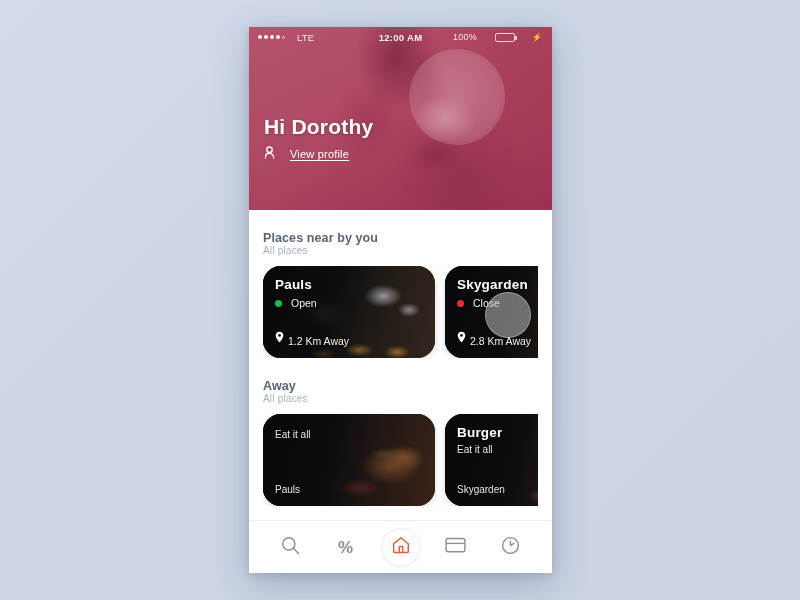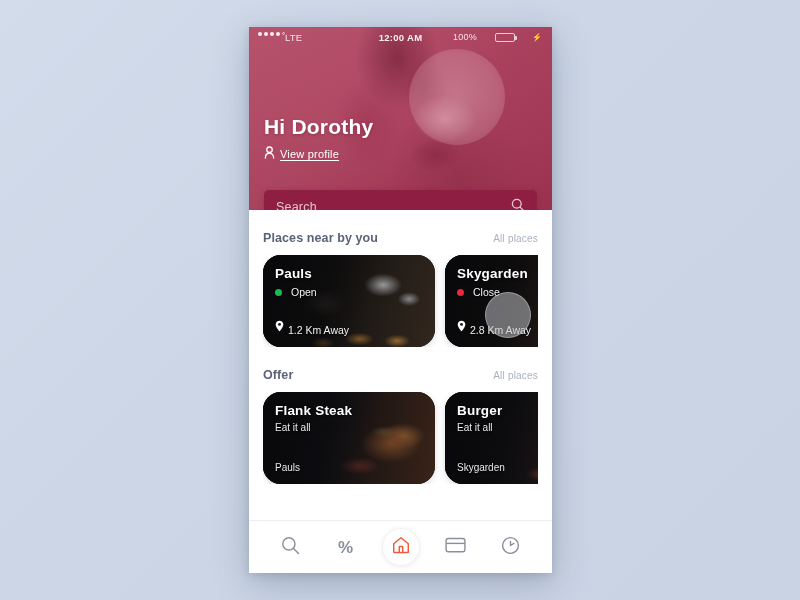--- a/index.html
+++ b/index.html
@@ -65,21 +65,21 @@
     top: 0; left: 0; right: 0;
     height: 20px;
     display: flex;
     align-items: center;
     padding: 0 9px;
     color: #f3dde3;
     font-size: 9.5px;
     letter-spacing: 0.2px;
     z-index: 5;
   }
-  .sb-left { display: flex; align-items: flex-start; gap: 0; flex: 1; }
+  .sb-left { display: flex; align-items: center; gap: 12px; flex: 1; }
   .sb-center { flex: 0 0 auto; font-weight: bold; font-size: 9.5px; color: #fdf0f3; letter-spacing: 0.3px; }
   .sb-right { display: flex; align-items: center; justify-content: flex-end; gap: 18px; flex: 1; }
   .dots { display: flex; gap: 2px; align-items: center; }
   .dot { width: 4px; height: 4px; border-radius: 50%; background: #fbeef1; }
   .dot.empty { background: transparent; border: 1px solid #f0d6dd; width: 3px; height: 3px; }
   .lte { font-size: 9.5px; color: #f6e3e8; }
   .pct { font-size: 9px; color: #f6e3e8; }
   .battery {
     width: 20px; height: 9px;
     border: 1px solid #e9cfd6;
@@ -108,21 +108,21 @@
   #greeting h1 {
     font-size: 21px;
     font-weight: bold;
     color: #ffffff;
     letter-spacing: 0.2px;
     text-shadow: 0 1px 3px rgba(90,20,45,0.35);
   }
   .profile-row {
     display: flex;
     align-items: center;
-    gap: 5px;
+    gap: 15px;
     margin-top: 6px;
   }
   .profile-row .label {
     font-size: 11px;
     color: #ffffff;
     text-decoration: underline;
     text-underline-offset: 2px;
     letter-spacing: 0.2px;
   }
 
@@ -157,20 +157,21 @@
     background: #ffffff;
     padding: 0 14px;
     overflow: hidden;
   }
   .section-head {
     display: flex;
     align-items: baseline;
     justify-content: space-between;
     padding-top: 21px;
     padding-bottom: 10px;
+    flex-direction: column;
   }
   .section-title {
     font-size: 12.5px;
     font-weight: bold;
     color: #5b6477;
     letter-spacing: 0.1px;
   }
   .section-link {
     font-size: 10px;
     color: #a9b0bf;
@@ -356,29 +357,20 @@
         <span>
           <svg width="11" height="13" viewBox="0 0 12 14">
             <circle cx="6" cy="4" r="3" fill="none" stroke="#ffffff" stroke-width="1.4"></circle>
             <path d="M1.5 13 C1.5 9.4 3.6 7.8 6 7.8 C8.4 7.8 10.5 9.4 10.5 13" fill="none" stroke="#ffffff" stroke-width="1.4" stroke-linecap="round"></path>
           </svg>
         </span>
         <span class="label">View profile</span>
       </div>
     </div>
 
-    <div id="searchbar">
-      <span class="ph">Search</span>
-      <span>
-        <svg width="14" height="14" viewBox="0 0 16 16">
-          <circle cx="6.6" cy="6.6" r="5" fill="none" stroke="#e7cdd6" stroke-width="1.5"></circle>
-          <line x1="10.4" y1="10.4" x2="15" y2="15" stroke="#e7cdd6" stroke-width="1.5" stroke-linecap="round"></line>
-        </svg>
-      </span>
-    </div>
   </div>
 
   <div id="content">
 
     <div class="section-head">
       <span class="section-title">Places near by you</span>
       <span class="section-link">All places</span>
     </div>
 
     <div class="card-row">
@@ -421,31 +413,30 @@
               </svg>
             </span>
             <span class="dist-text">2.8 Km Away</span>
           </div>
         </div>
       </div>
 
     </div>
 
     <div class="section-head">
-      <span class="section-title">Offer</span>
+      <span class="section-title">Away</span>
       <span class="section-link">All places</span>
     </div>
 
     <div class="card-row">
 
       <div class="card">
         <div class="photo ph-steak"></div>
         <div class="shade"></div>
         <div class="body">
-          <div class="name">Flank Steak</div>
           <div class="sub">Eat it all</div>
           <div class="place">Pauls</div>
         </div>
       </div>
 
       <div class="card">
         <div class="photo ph-burger"></div>
         <div class="shade"></div>
         <div class="body">
           <div class="name">Burger</div>

